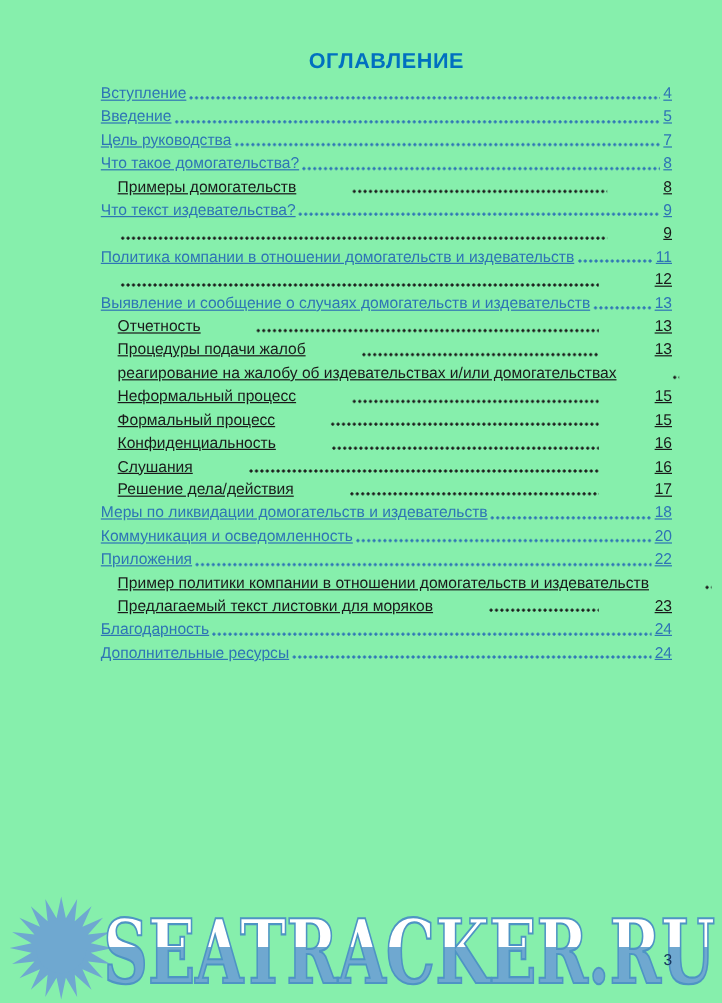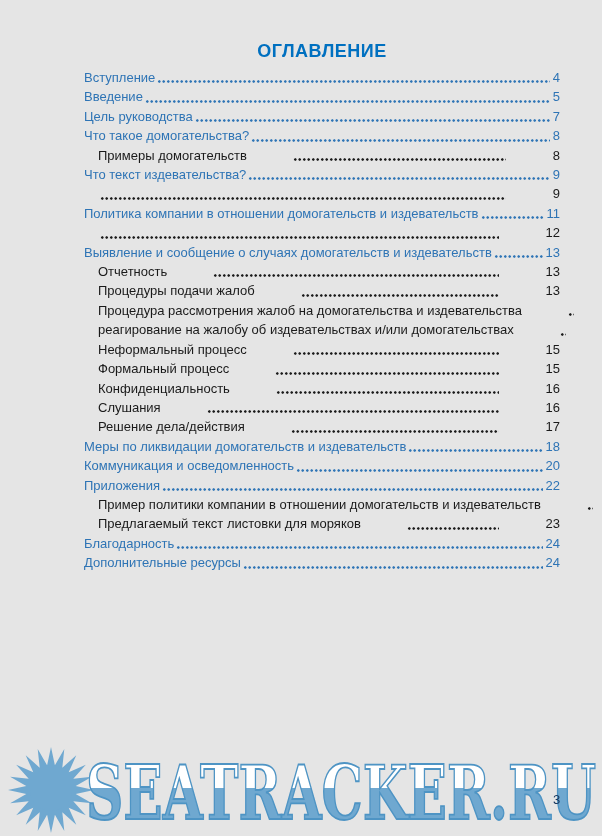--- a/index.html
+++ b/index.html
@@ -9,21 +9,21 @@
     --c-mark:#6FA8D0;
     --c-mark-stroke:#4E94C4;
     --c-pagenum:#17365D;
   }
   *{box-sizing:border-box;margin:0;padding:0;}
   html,body{background:#888;}
   .page{
     position:relative;
     width:602px;height:836px;
     margin:0 auto;
-    background:#e5e5e5;
+    background:#86efac;
     overflow:hidden;
     font-family:"Liberation Sans",sans-serif;
   }
   .content{
     padding:40px 42px 0 84px;
   }
   .doc-title{
     font-size:18px;
     font-weight:bold;
     color:var(--c-title);
@@ -32,20 +32,21 @@
     margin-bottom:6px;
     letter-spacing:.5px;
   }
   .toc-list{width:100%;}
   .toc-row{
     display:flex;
     align-items:flex-end;
     line-height:19.4px;
     font-size:13px;
     cursor:pointer;
+    text-decoration:underline;
   }
   .toc-row .lbl{white-space:nowrap;}
   .toc-row .dots{
     flex:1;
     min-width:6px;
     align-self:stretch;
     margin:0 3px 0 2px;
     background-image:radial-gradient(circle at 50% 50%, currentColor 1.05px, transparent 1.45px);
     background-size:4.5px 3px;
     background-repeat:repeat-x;
@@ -136,25 +137,20 @@
     </div>
         <div class="toc-row l2">
       <span class="lbl">Отчетность</span>
       <span class="dots"></span>
       <span class="pg">13</span>
     </div>
         <div class="toc-row l2">
       <span class="lbl">Процедуры подачи жалоб</span>
       <span class="dots"></span>
       <span class="pg">13</span>
-    </div>
-        <div class="toc-row l2">
-      <span class="lbl">Процедура рассмотрения жалоб на домогательства и издевательства</span>
-      <span class="dots"></span>
-      <span class="pg">14</span>
     </div>
         <div class="toc-row l2">
       <span class="lbl">реагирование на жалобу об издевательствах и/или домогательствах</span>
       <span class="dots"></span>
       <span class="pg">15</span>
     </div>
         <div class="toc-row l2">
       <span class="lbl">Неформальный процесс</span>
       <span class="dots"></span>
       <span class="pg">15</span>

